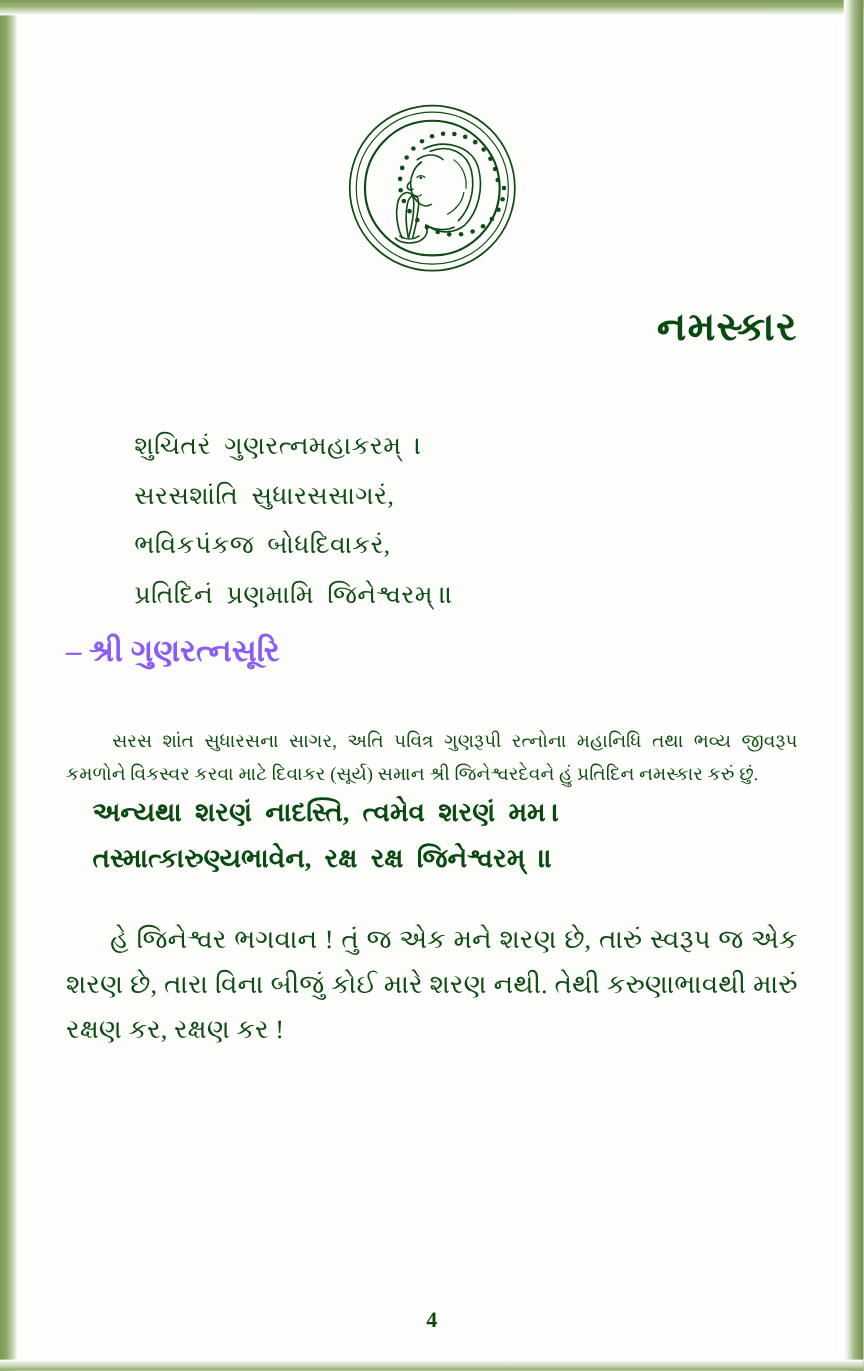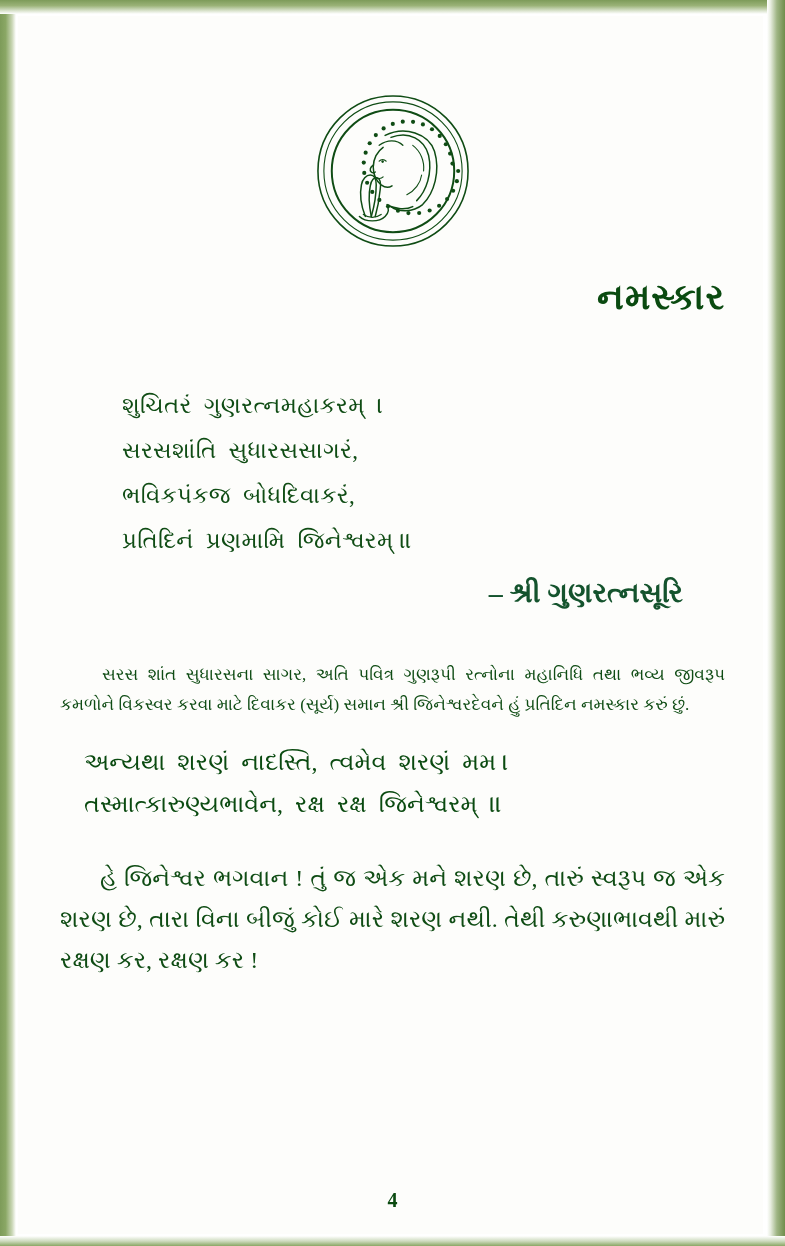--- a/index.html
+++ b/index.html
@@ -88,41 +88,39 @@
     padding-left: 62px;
     font-size: 23px;
     line-height: 1.95;
     color: #0f4c14;
     letter-spacing: .3px;
   }
   .verse-line { white-space: pre-wrap; }
 
   .attribution {
     margin-top: 14px;
-    text-align: right;
     padding-right: 42px;
     font-size: 28px;
     font-weight: 700;
-    color: #14532d;
+    color: #8b5cf6;
   }
 
   
   .prose {
     margin-top: 50px;
     font-size: 17px;
     line-height: 1.72;
     text-align: justify;
     text-indent: 42px;
     color: #0f4c14;
   }
 
   .bold-verse {
-    margin-top: 22px;
     font-size: 24px;
-    font-weight: 400;
+    font-weight: 700;
     line-height: 1.75;
     color: #0a4a10;
     padding-left: 24px;
   }
   .bold-verse .bv-line { white-space: pre-wrap; }
 
   .prose2 {
     margin-top: 33px;
     font-size: 24px;
     line-height: 1.72;

